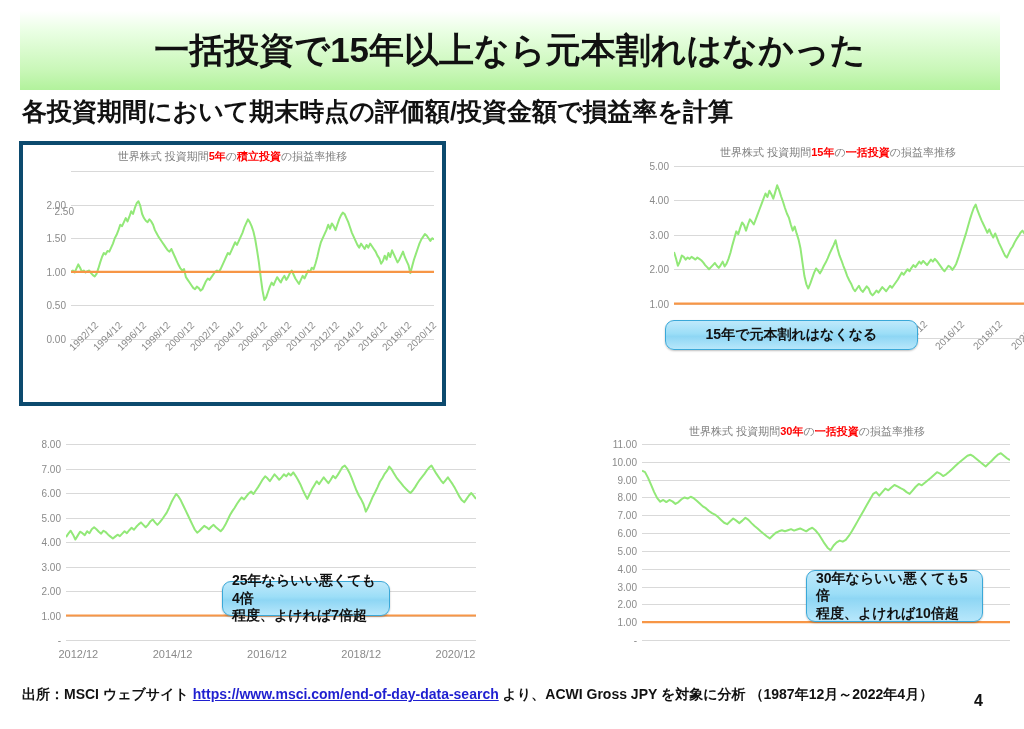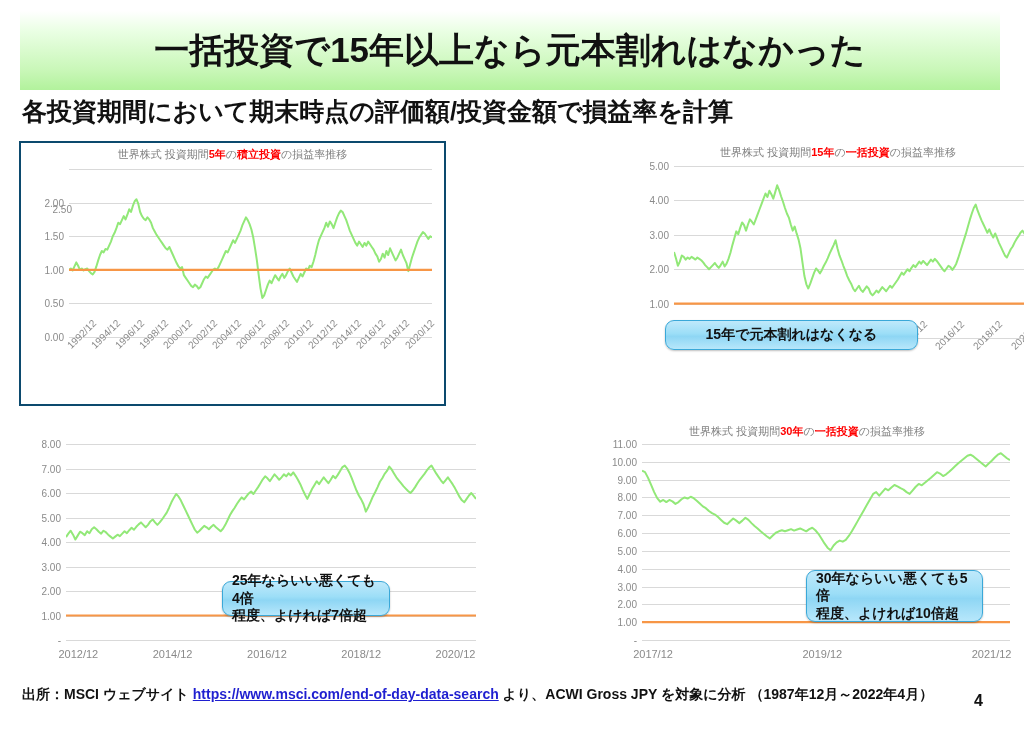--- a/index.html
+++ b/index.html
@@ -17,21 +17,21 @@
   #title-banner .ttl{
     font-size:35px;font-weight:700;color:#111111;letter-spacing:0px;
     white-space:nowrap;
   }
   #subtitle{
     position:absolute;left:22px;top:95px;
     font-size:25px;font-weight:700;color:#111111;white-space:nowrap;
   }
   
   .chart-card{position:absolute;background:#ffffff;}
-  #chart-card-1{left:19px;top:141px;width:427px;height:265px;border:2px solid #0c4a6e;box-sizing:border-box;}
+  #chart-card-1{left:19px;top:141px;width:427px;height:265px;border:4px solid #0c4a6e;box-sizing:border-box;}
   #chart-card-2{left:628px;top:142px;width:420px;height:255px;}
   #chart-card-3{left:18px;top:422px;width:470px;height:250px;}
   #chart-card-4{left:592px;top:422px;width:430px;height:250px;}
 
   .chart-title{
     width:100%;text-align:center;font-size:11px;color:#7f7f7f;
     white-space:nowrap;font-weight:400;
   }
   .chart-title .red{color:#ff0000;font-weight:700;}
   .chart-title .dark{color:#7f7f7f;}
@@ -211,25 +211,20 @@
       <div class="ylabel" style="top: 35.6364px; right: 385px; position: absolute;">9.00</div>
       <div class="gridline" style="left: 50px; right: 12px; top: 17.8182px;"></div>
       <div class="ylabel" style="top: 17.8182px; right: 385px; position: absolute;">10.00</div>
       <div class="gridline" style="left: 50px; right: 12px; top: 0px;"></div>
       <div class="ylabel" style="top: 0px; right: 385px; position: absolute;">11.00</div>
       <svg width="368" height="196" style="position: absolute; left: 50px; top: 0px;">
         <polyline points="0.00,26.73 3.04,28.15 6.08,33.85 9.12,40.98 12.17,48.11 15.21,54.17 18.25,57.73 21.29,55.95 24.33,58.09 27.37,55.95 30.41,57.37 33.45,59.87 36.50,58.09 39.54,55.24 42.58,53.45 45.62,54.52 48.66,52.74 51.70,54.17 54.74,56.66 57.79,59.51 60.83,62.36 63.87,64.15 66.91,67.00 69.95,69.13 72.99,70.56 76.03,73.05 79.07,75.91 82.12,78.76 85.16,80.18 88.20,77.33 91.24,74.48 94.28,76.62 97.32,79.11 100.36,76.62 103.40,73.77 106.45,75.91 109.49,79.11 112.53,81.96 115.57,84.46 118.61,87.31 121.65,89.80 124.69,92.30 127.74,94.44 130.78,91.59 133.82,88.73 136.86,87.31 139.90,86.24 142.94,87.31 145.98,86.24 149.02,85.17 152.07,86.60 155.11,85.53 158.15,84.46 161.19,85.88 164.23,87.31 167.27,85.17 170.31,83.75 173.36,86.24 176.40,89.80 179.44,94.44 182.48,99.43 185.52,103.70 188.56,106.20 191.60,101.56 194.64,98.36 197.69,96.57 200.73,97.64 203.77,95.86 206.81,91.94 209.85,87.31 212.89,81.96 215.93,76.62 218.98,71.27 222.02,65.93 225.06,60.58 228.10,55.24 231.14,49.89 234.18,48.11 237.22,51.67 240.26,48.11 243.31,44.55 246.35,46.33 249.39,43.48 252.43,40.98 255.47,42.41 258.51,44.19 261.55,45.61 264.60,48.11 267.64,49.89 270.68,46.33 273.72,42.76 276.76,39.91 279.80,41.34 282.84,38.84 285.88,36.35 288.93,33.85 291.97,31.00 295.01,28.15 298.05,29.58 301.09,32.07 304.13,30.29 307.17,27.80 310.21,24.95 313.26,22.09 316.30,19.24 319.34,16.75 322.38,14.25 325.42,11.76 328.46,10.69 331.50,12.47 334.55,14.97 337.59,17.46 340.63,19.96 343.67,22.45 346.71,19.60 349.75,16.75 352.79,13.54 355.83,10.69 358.88,9.27 361.92,11.76 364.96,14.25 368.00,16.04" fill="none" stroke="#92E878" stroke-width="2" stroke-linejoin="round"></polyline>
         <line x1="0" x2="368" y1="178.1818181818182" y2="178.1818181818182" stroke="#F79646" stroke-width="2.2"></line>
       </svg>
     </div>
-    <div style="position: absolute; left: 0px; top: 222px; width: 430px; height: 60px;">
-      <div class="xlab-flat" style="left: 61.04px; top: 4px;">2017/12</div>
-      <div class="xlab-flat" style="left: 230.32px; top: 4px;">2019/12</div>
-      <div class="xlab-flat" style="left: 399.6px; top: 4px;">2021/12</div>
-    </div>
   </div>
 
 <div class="callout" id="callout-15">
   <span>15年で元本割れはなくなる</span>
 </div>
 <div class="callout" id="callout-25">
   <span>
     <span>25年ならいい悪くても4倍</span><br>
     <span>程度、よければ7倍超</span>
   </span>

